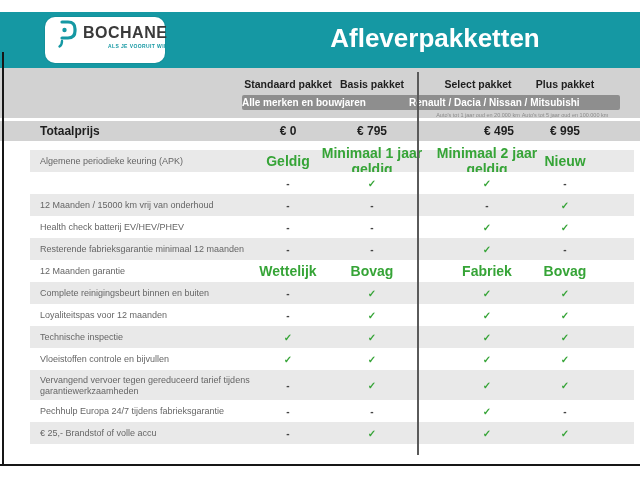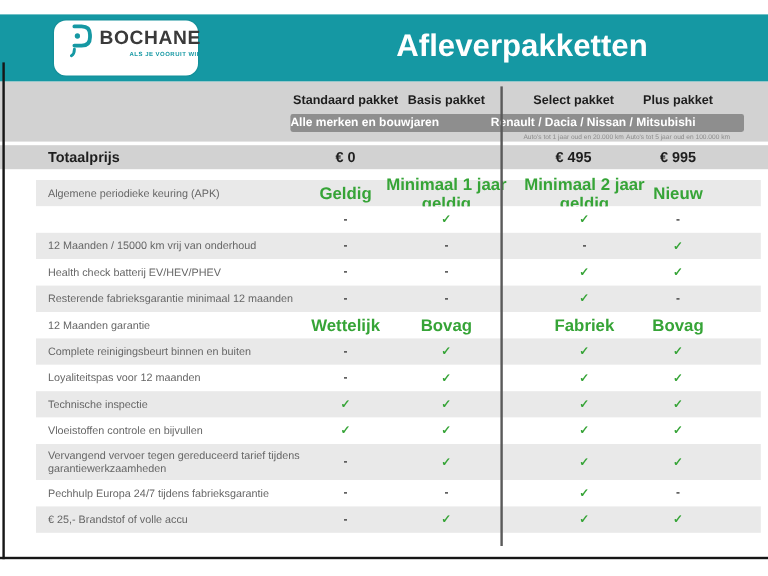--- a/index.html
+++ b/index.html
@@ -80,21 +80,22 @@
   <div class="colhead" style="left:510px">Plus pakket</div>
 
   <div class="badge badge-left">Alle merken en bouwjaren</div>
   <div class="badge badge-right">Renault / Dacia / Nissan / Mitsubishi</div>
 
   <div class="colnote" style="left:423px">Auto's tot 1 jaar oud en 20.000 km</div>
   <div class="colnote" style="left:510px">Auto's tot 5 jaar oud en 100.000 km</div>
 
   <div class="total-label">Totaalprijs</div>
   <div class="price" style="left:233px">€ 0</div>
-  <div class="price" style="left:423px">€ 495</div>
+  <div class="price" style="left:317px">€ 795</div>
+  <div class="price" style="left:444px">€ 495</div>
   <div class="price" style="left:510px">€ 995</div>
 
   <div class="rows">
       <div class="frow odd">
         <span class="flabel">Algemene periodieke keuring (APK)</span>
         <span class="fval c0 val-text">Geldig</span>
         <span class="fval c1 val-text">Minimaal 1 jaar geldig</span>
         <span class="fval c2 val-text">Minimaal 2 jaar geldig</span>
         <span class="fval c3 val-text">Nieuw</span>
       </div>

